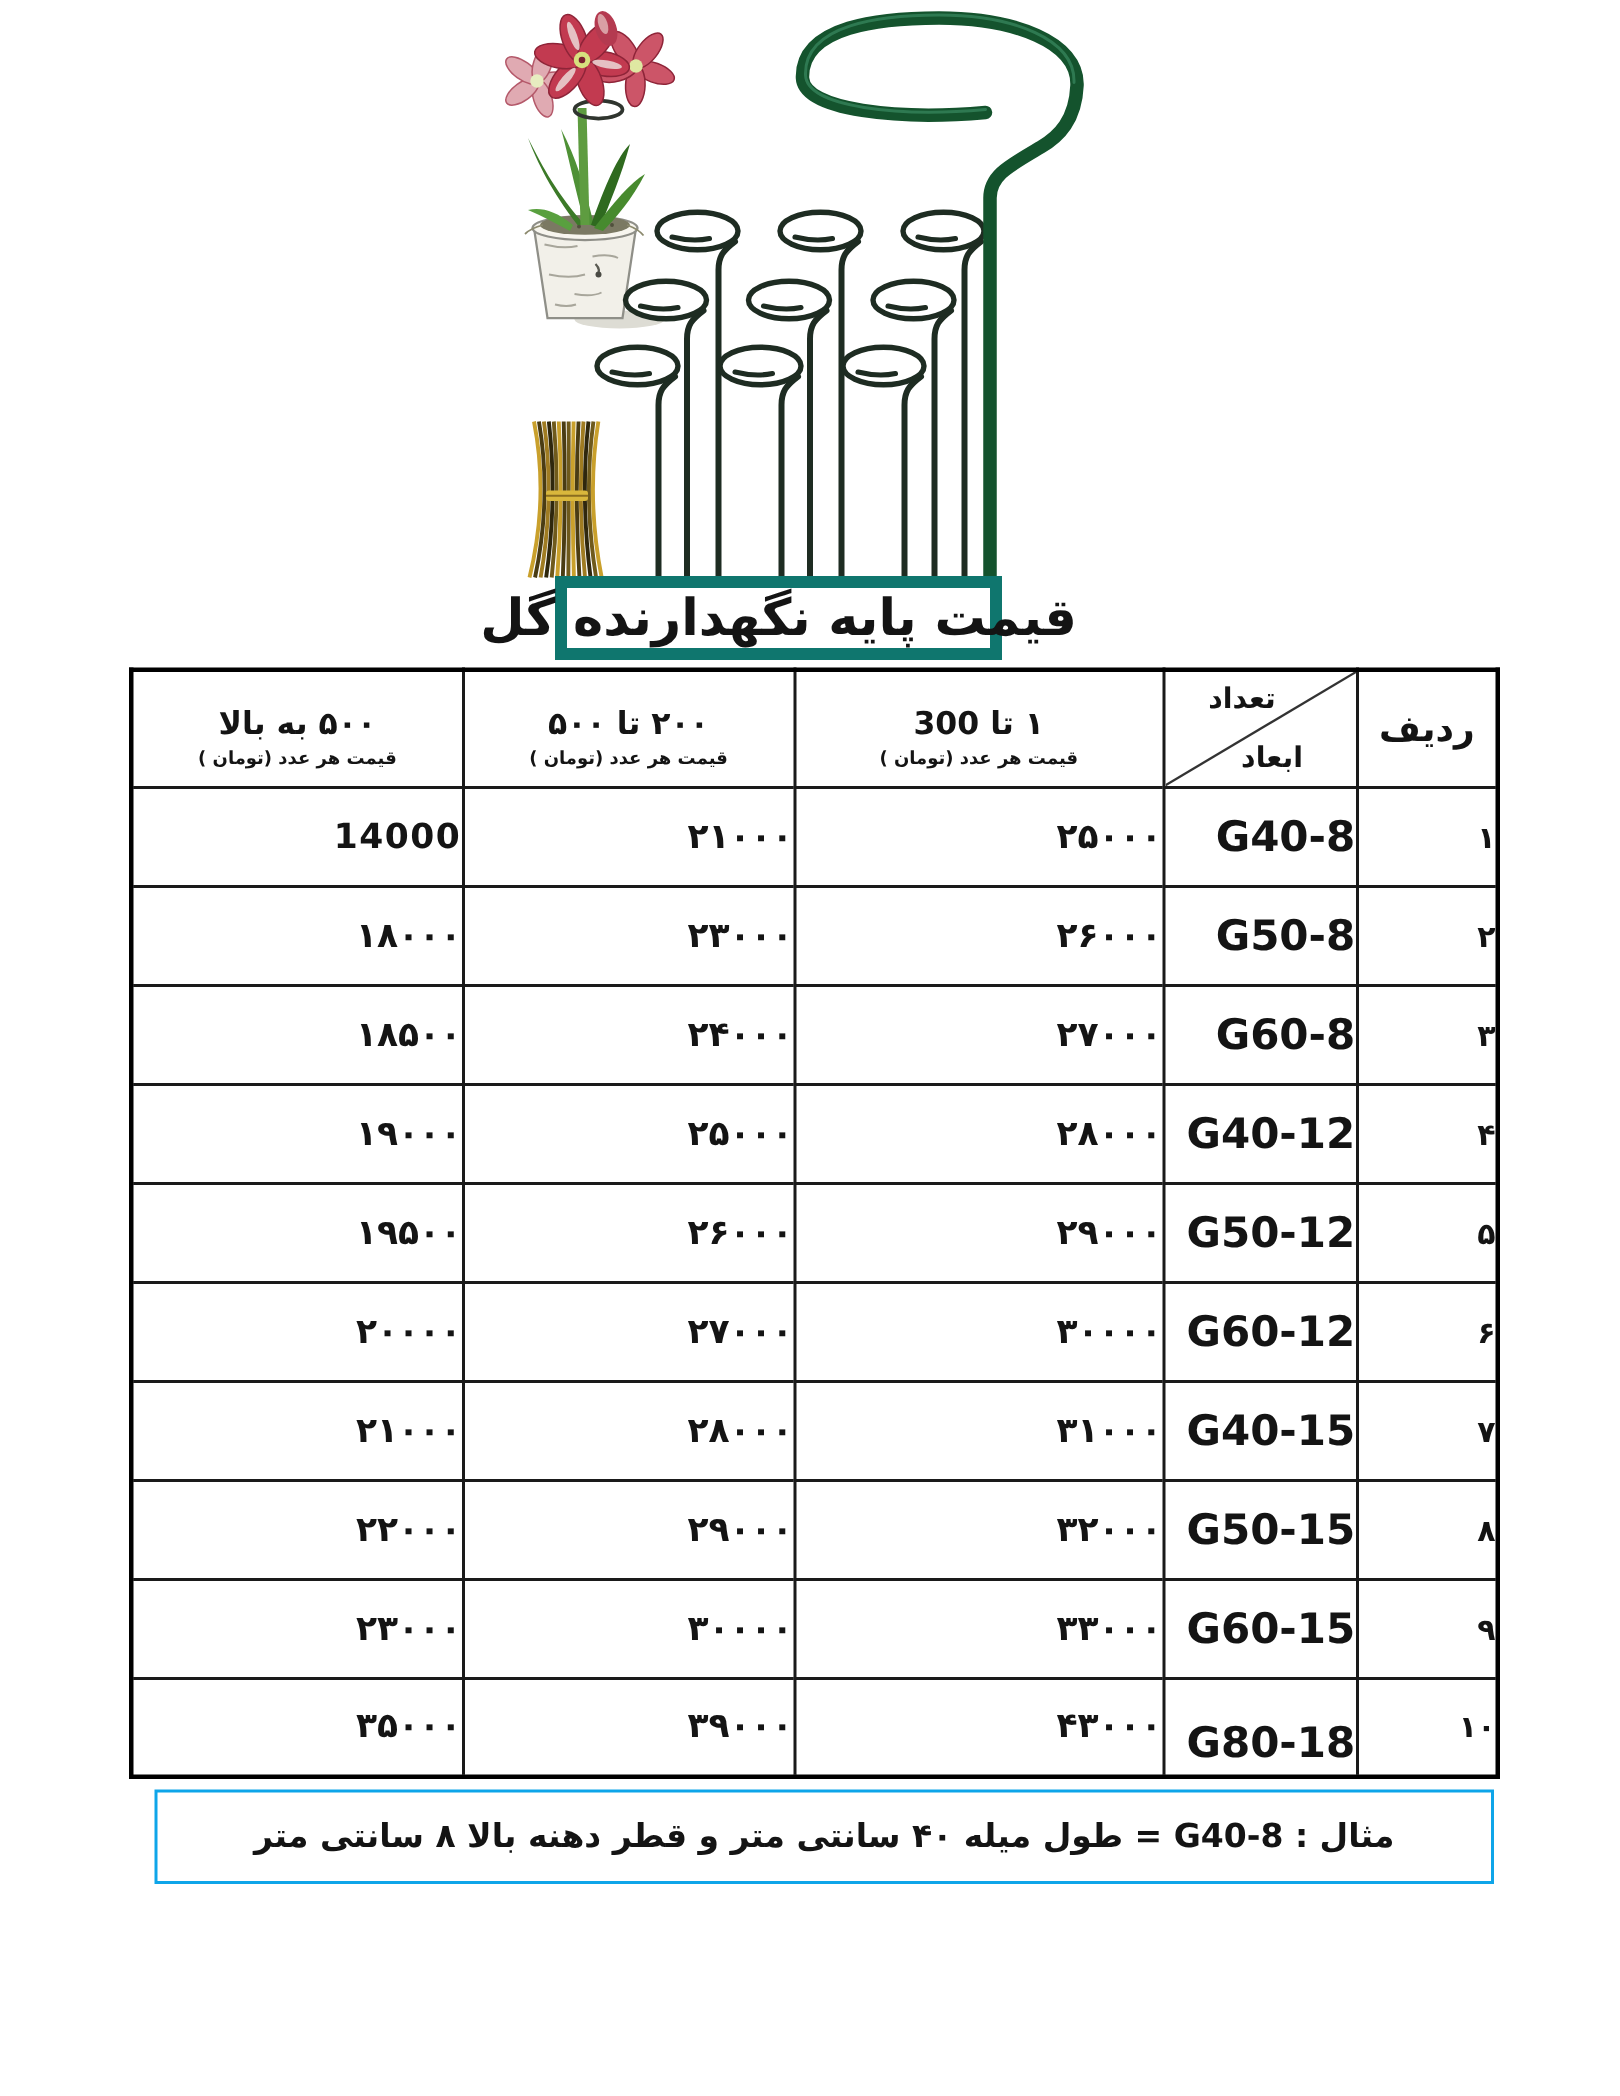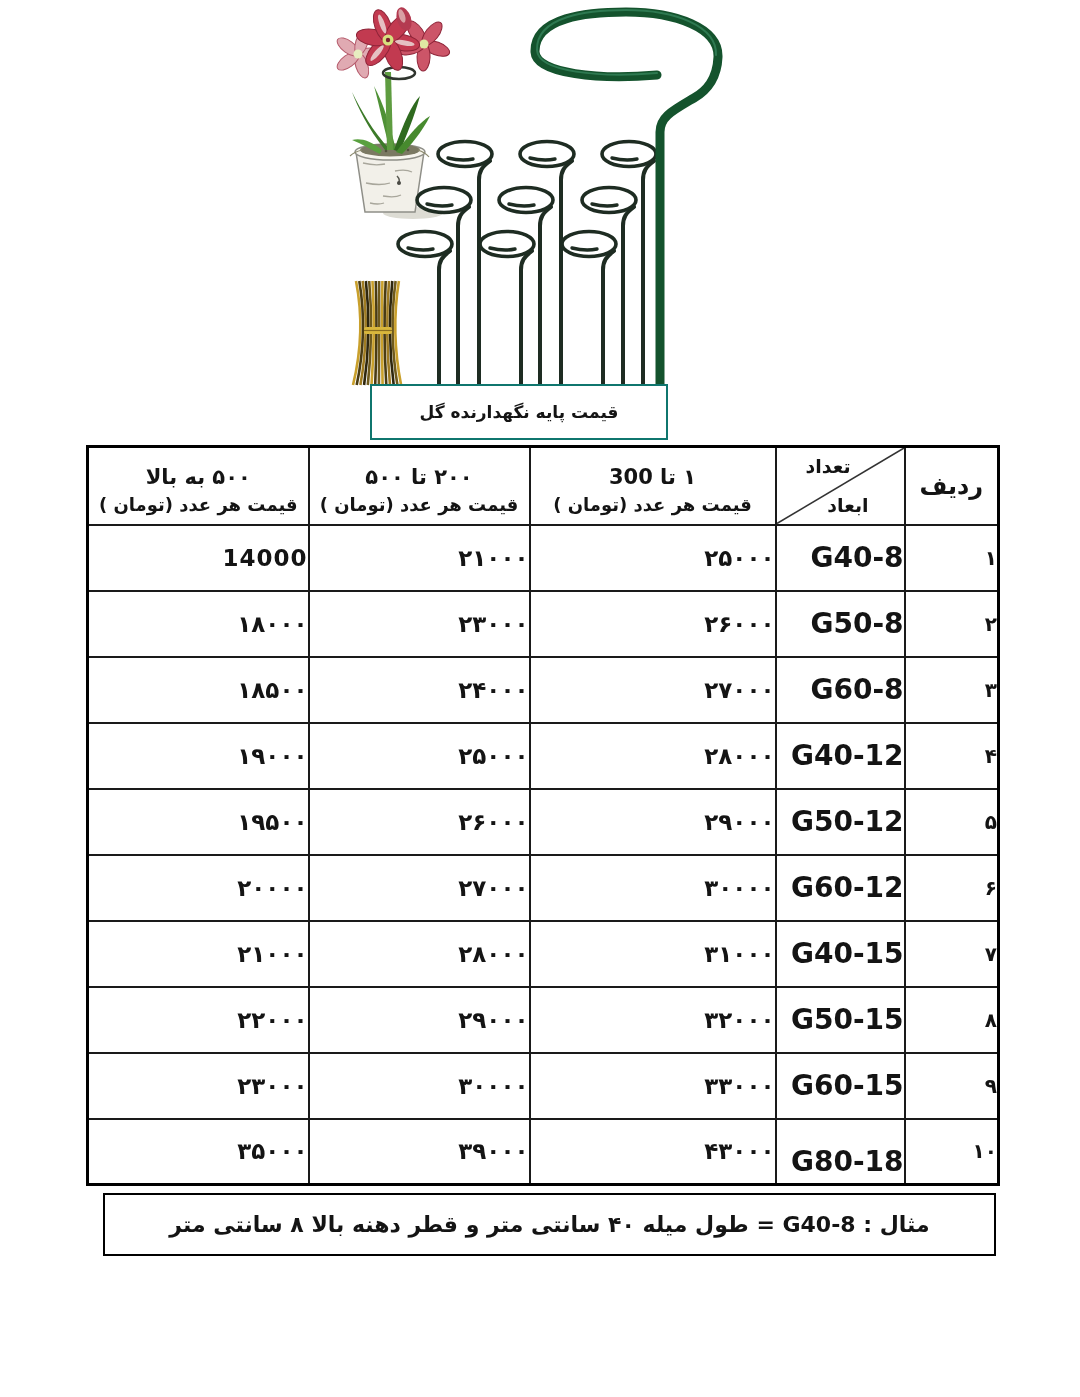--- a/index.html
+++ b/index.html
@@ -5,23 +5,23 @@
   * { margin:0; padding:0; box-sizing:border-box; }
   html,body { background:#fff; }
   .page {
     position:relative; width:1080px; height:1397px; background:#ffffff;
     font-family:"DejaVu Sans", sans-serif; color:#141414; overflow:hidden;
   }
   svg.hero { position:absolute; left:0; top:0; }
 
   .title-box {
     position:absolute; left:370px; top:384px; width:298px; height:56px;
-    background:#ffffff; border:2px solid #0f766e;
+    background:#ffffff; border:8px solid #0f766e;
     display:flex; align-items:center; justify-content:center;
-    font-size:17px; font-weight:bold; direction:rtl; white-space:nowrap;
+    font-size:34px; font-weight:bold; direction:rtl; white-space:nowrap;
   }
 
   table.price {
     position:absolute; left:86px; top:445px; width:911px;
     border-collapse:collapse; table-layout:fixed; direction:rtl;
     border:3px solid #000;
   }
   table.price th, table.price td {
     border:2px solid #1a1a1a; vertical-align:middle;
     font-weight:bold; background:#fff; overflow:hidden;
@@ -33,30 +33,30 @@
 
   thead tr { height:78px; }
   tbody tr { height:66px; }
 
   th.c-row { font-size:24px; }
   th.c-dims { position:relative; font-size:19px; }
   th.c-dims .qty  { position:absolute; top:7px;  left:0; right:24px; }
   th.c-dims .dims { position:absolute; bottom:8px; left:16px; right:0; }
   th.c-dims svg.diag { position:absolute; inset:0; width:100%; height:100%; }
   th .h1 { font-size:21px; padding-top:10px; line-height:1.35; }
-  th .h2 { font-size:18px; line-height:1.5; }
+  th .h2 { font-size:12px; line-height:1.5; }
 
   td.c-row  { font-size:20px; }
   td.c-dims { font-size:28px; font-family:"DejaVu Sans", sans-serif; }
   td.c-dims.dims-top { vertical-align:top; padding-top:25px; }
   td.c-p1, td.c-p2, td.c-p3 { font-size:23px; letter-spacing:1px; }
 
   .footnote {
     position:absolute; left:103px; top:1193px; width:893px; height:63px;
-    border:2px solid #000000; background:#fff;
+    border:2px solid #0ea5e9; background:#fff;
     display:flex; align-items:center; justify-content:center;
     font-size:22px; font-weight:bold; direction:rtl; white-space:nowrap;
   }
 </style>
 </head>
 <body>
 
 <div class="page">
 
   <svg class="hero" width="1080" height="392" viewBox="0 0 1080 392">

